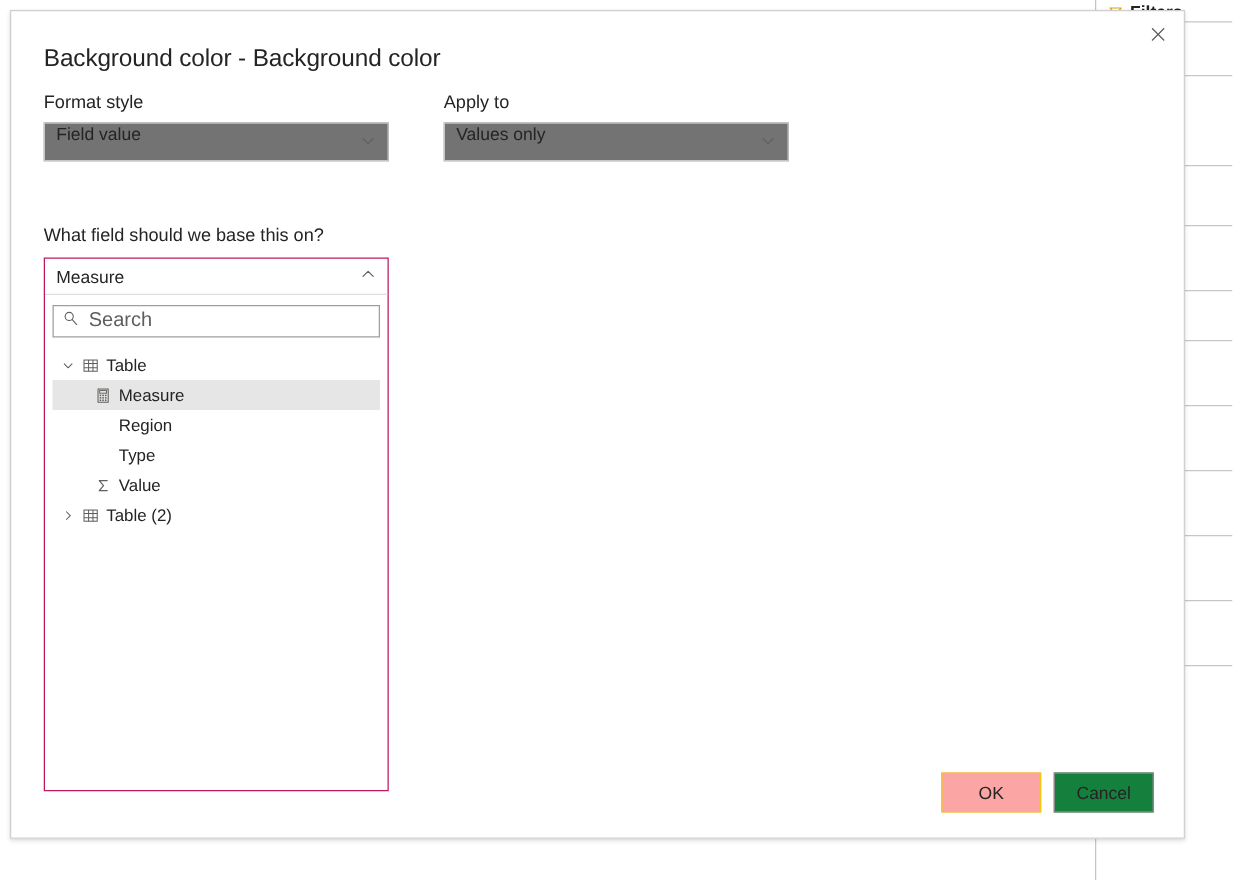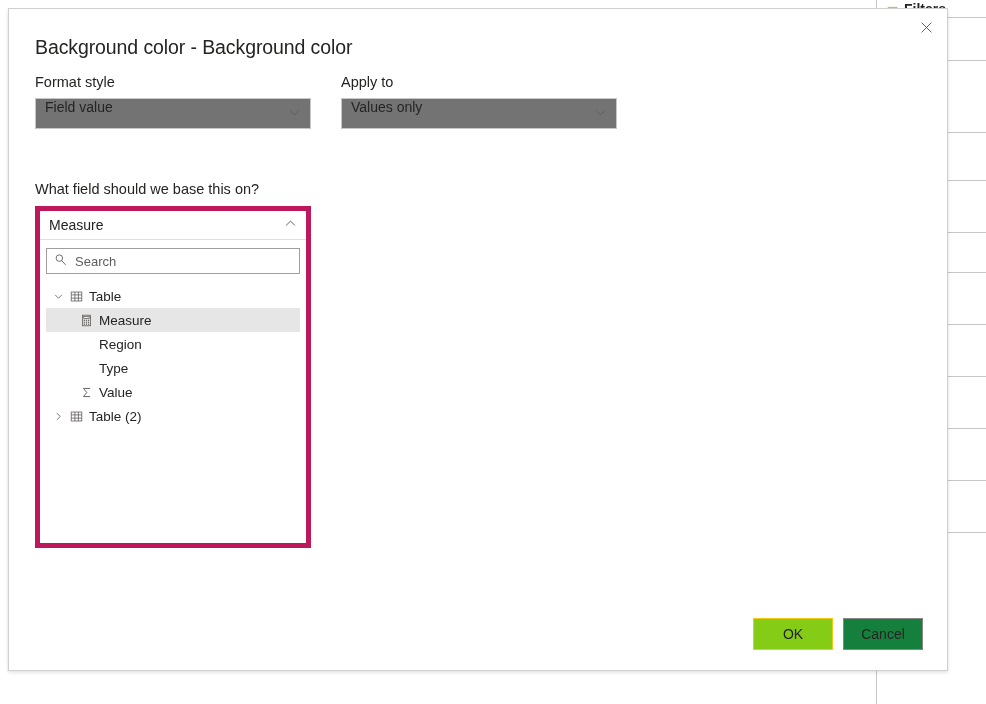--- a/index.html
+++ b/index.html
@@ -102,21 +102,21 @@
     white-space: nowrap;
     text-align: right;
   }
 
   .fields-row {
     position: absolute;
     left: 26px;
     top: 65px;
     width: 600px;
     display: flex;
-    gap: 30px;
+    gap: 44px;
   }
   .field-group { width: 276px; }
   .field-label {
     font-size: 14.5px;
     color: #252423;
     margin-bottom: 8px;
     display: block;
   }
   .combo {
     position: relative;
@@ -144,25 +144,25 @@
   .picker-block {
     position: absolute;
     left: 26px;
     top: 150px;
     width: 276px;
   }
   .picker-block .field-label { margin-bottom: 9px; margin-top: 22px; }
 
   .picker-dropdown {
     position: relative;
-    border: 5px solid #be185d;
+    border: 1px solid #be185d;
     background: #ffffff;
     box-sizing: border-box;
     width: 276px;
-    height: 342px;
+    height: 427px;
     display: flex;
     flex-direction: column;
   }
   .picker-head {
     height: 29px;
     flex: 0 0 29px;
     display: flex;
     align-items: center;
     padding: 0 30px 0 9px;
     font-size: 14px;
@@ -201,21 +201,21 @@
     position: absolute;
     left: 7px;
     top: 50%;
     transform: translateY(-50%);
   }
   .search-box input {
     border: none;
     outline: none;
     width: 100%;
     font-family: "Liberation Sans", sans-serif;
-    font-size: 13px;
+    font-size: 16px;
     color: #15803d;
     background: transparent;
     padding: 0;
   }
   .search-box input::placeholder { color: #605e5c; }
 
   .tree { user-select: none; }
   .tree-node {
     height: 24px;
     display: flex;
@@ -266,21 +266,21 @@
     min-width: 80px;
     height: 32px;
     font-family: "Liberation Sans", sans-serif;
     font-size: 14px;
     border: 1px solid transparent;
     box-sizing: border-box;
     cursor: pointer;
     padding: 0 14px;
   }
   .btn-primary {
-    background: #84cc16;
+    background: #fca5a5;
     color: #252423;
     border-color: #f2c811;
   }
   .btn-secondary {
     background: #15803d;
     color: #252423;
     border-color: #8a8886;
   }
 </style>
 </head>

